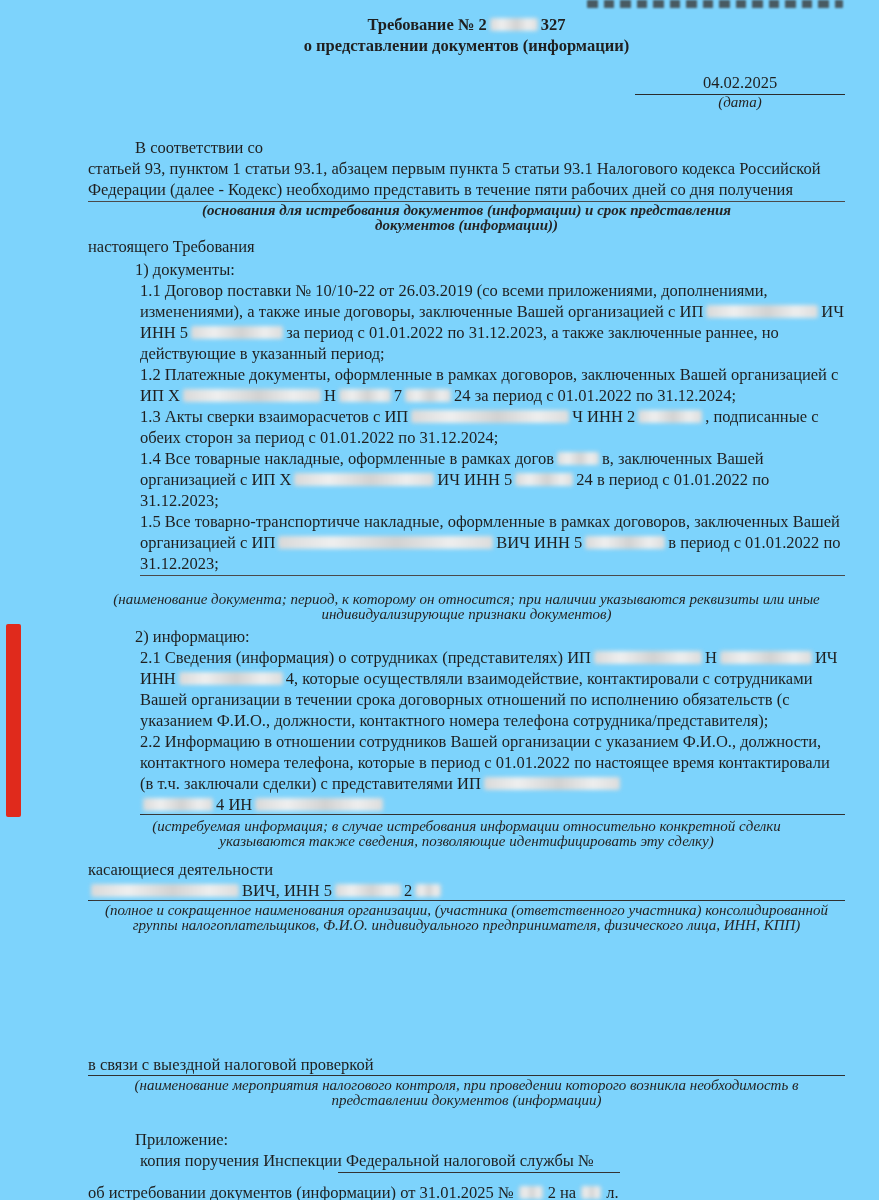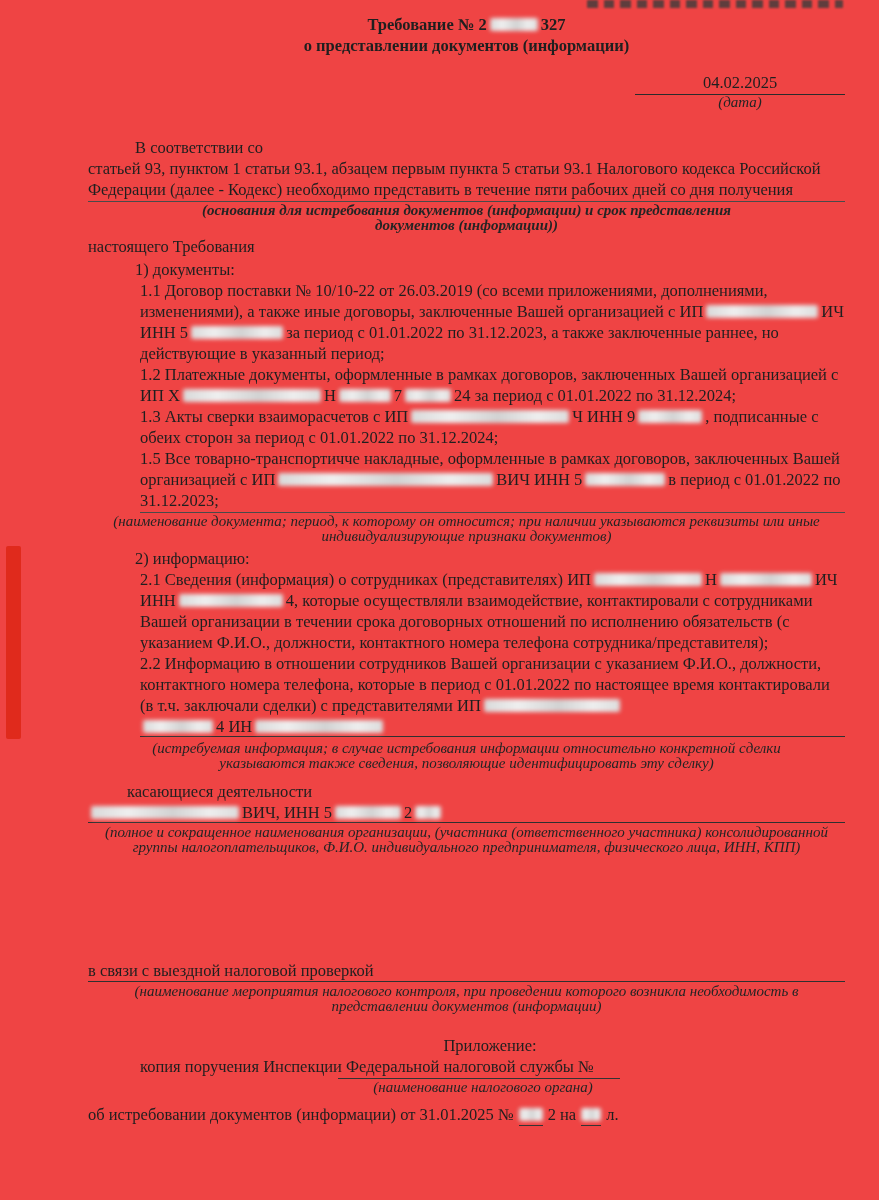--- a/index.html
+++ b/index.html
@@ -1,19 +1,19 @@
 <!DOCTYPE html>
 <html><head>
 <meta charset="utf-8">
 <style>
   * { box-sizing: border-box; margin: 0; padding: 0; }
   html, body { background: #ffffff; }
   .page {
     width: 879px; height: 1200px;
-    background: #ef4444;
+    background: #7dd3fc;
     color: #1f1f1f;
     font-family: "Liberation Serif", "DejaVu Serif", serif;
     font-size: 16.5px;
     line-height: 21px;
     padding: 12px 34px 0 88px;
     position: relative;
     overflow: hidden;
   }
   p { margin: 0; }
 
@@ -35,23 +35,23 @@
     text-align: center; color: #242424;
   }
 
   .intro { margin-top: 26px; text-indent: 47px; }
 
   .rule { border-top: 1.4px solid #4a4a4a; height: 0; margin-top: 1px; }
   .rule-ind { margin-left: 52px; }
   .rule-org { width: 282px; margin-left: 250px; border-top: 1.5px solid #333; }
 
   .cap1 { max-width: 540px; margin: 1px auto 2px; font-weight: bold; }
-  .cap2 { max-width: 770px; margin: 1px auto 3px; }
+  .cap2 { max-width: 770px; margin: 16px auto 3px; }
   .cap3 { max-width: 700px; margin: 4px auto 0; }
-  .cap4 { max-width: 780px; margin: 2px auto 0; }
+  .cap4 { max-width: 780px; margin: 2px auto 16px; }
   .cap5 { max-width: 760px; margin: 2px auto 0; }
   .cap6 { width: 300px; margin: 1px 0 0 245px; }
 
   .cont { margin-top: 2px; }
   .num-heading { margin-left: 47px; margin-top: 2px; }
   .items p { margin-left: 52px; }
 
   .redact {
     display: inline-block; height: 13px; margin: 0 3px;
     border-radius: 2px; vertical-align: -1px;
@@ -63,27 +63,27 @@
   .marker {
     position: absolute; left: -82px; top: -2px;
     width: 15px; height: calc(100% + 4px);
     background: #e02a1c; border-radius: 2px;
   }
   .blank-line {
     margin-left: 52px; height: 21px;
     border-bottom: 1.6px solid #303030;
   }
 
-  .lead { margin-top: 9px; margin-left: 39px; }
+  .lead { margin-top: 9px; }
   .subject-line { height: 21px; border-bottom: 1.6px solid #303030; }
 
   .spacer { height: 84px; }
   .reason-line { border-bottom: 1.6px solid #303030; margin-top: 20px; }
 
-  .attach { margin-top: 20px; text-align: center; }
+  .attach { margin-top: 20px; }
   .attach-line { margin-left: 52px; }
   .bottom-line { margin-top: 9px; }
   .u { display: inline-block; border-bottom: 1.4px solid #333; margin: 0 5px; }
   .u .redact { margin: 0; }
 </style>
 </head>
 <body>
 
 <div class="page">
 
@@ -103,21 +103,22 @@
   <div class="rule"></div>
   <div class="caption cap1">(основания для истребования документов (информации) и срок представления документов (информации))</div>
 
   <p class="cont">настоящего Требования</p>
 
   <p class="num-heading">1) документы:</p>
 
   <div class="items">
     <p><span>1.1 Договор поставки № 10/10-22 от 26.03.2019 (со всеми приложениями, дополнениями, изменениями), а также иные договоры, заключенные Вашей организацией с ИП</span><span class="redact" style="width:112px"></span><span>ИЧ ИНН 5</span><span class="redact" style="width:92px"></span><span>за период с 01.01.2022 по 31.12.2023, а также заключенные раннее, но действующие в указанный период;</span></p>
     <p><span>1.2 Платежные документы, оформленные в рамках договоров, заключенных Вашей организацией с ИП Х</span><span class="redact" style="width:138px"></span><span>Н</span><span class="redact" style="width:52px"></span><span>7</span><span class="redact" style="width:46px"></span><span>24 за период с 01.01.2022 по 31.12.2024;</span></p>
-    <p><span>1.3 Акты сверки взаиморасчетов с ИП</span><span class="redact" style="width:158px"></span><span>Ч ИНН 9</span><span class="redact" style="width:64px"></span><span>, подписанные с обеих сторон за период с 01.01.2022 по 31.12.2024;</span></p>
+    <p><span>1.3 Акты сверки взаиморасчетов с ИП</span><span class="redact" style="width:158px"></span><span>Ч ИНН 2</span><span class="redact" style="width:64px"></span><span>, подписанные с обеих сторон за период с 01.01.2022 по 31.12.2024;</span></p>
+    <p><span>1.4 Все товарные накладные, оформленные в рамках догов</span><span class="redact" style="width:42px"></span><span>в, заключенных Вашей организацией с ИП Х</span><span class="redact" style="width:140px"></span><span>ИЧ ИНН 5</span><span class="redact" style="width:58px"></span><span>24 в период с 01.01.2022 по 31.12.2023;</span></p>
     <p><span>1.5 Все товарно-транспортичче накладные, оформленные в рамках договоров, заключенных Вашей организацией с ИП</span><span class="redact" style="width:215px"></span><span>ВИЧ ИНН 5</span><span class="redact" style="width:80px"></span><span>в период с 01.01.2022 по 31.12.2023;</span></p>
   </div>
   <div class="rule rule-ind"></div>
   <div class="caption cap2">(наименование документа; период, к которому он относится; при наличии указываются реквизиты или иные индивидуализирующие признаки документов)</div>
 
   <div class="info-body">
     <div class="marker"></div>
     <p class="num-heading">2) информацию:</p>
     <div class="items">
       <p><span>2.1 Сведения (информация) о сотрудниках (представителях) ИП</span><span class="redact" style="width:108px"></span><span>Н</span><span class="redact" style="width:92px"></span><span>ИЧ ИНН</span><span class="redact" style="width:104px"></span><span>4, которые осуществляли взаимодействие, контактировали с сотрудниками Вашей организации в течении срока договорных отношений по исполнению обязательств (с указанием Ф.И.О., должности, контактного номера телефона сотрудника/представителя);</span></p>
@@ -132,17 +133,16 @@
   <div class="caption cap4">(полное и сокращенное наименования организации, (участника (ответственного участника) консолидированной группы налогоплательщиков, Ф.И.О. индивидуального предпринимателя, физического лица, ИНН, КПП)</div>
 
   <div class="spacer"></div>
 
   <p class="reason-line">в связи с выездной налоговой проверкой</p>
   <div class="caption cap5">(наименование мероприятия налогового контроля, при проведении которого возникла необходимость в представлении документов (информации)</div>
 
   <p class="num-heading attach">Приложение:</p>
   <p class="attach-line">копия поручения Инспекции Федеральной налоговой службы №</p>
   <div class="rule rule-org"></div>
-  <div class="caption cap6">(наименование налогового органа)</div>
 
   <p class="bottom-line"><span>об истребовании документов (информации) от 31.01.2025 №</span><span class="u"><span class="redact" style="width:24px"></span></span><span>2 на</span><span class="u"><span class="redact" style="width:20px"></span></span><span>л.</span></p>
 
 </div>
 
 </body></html>

